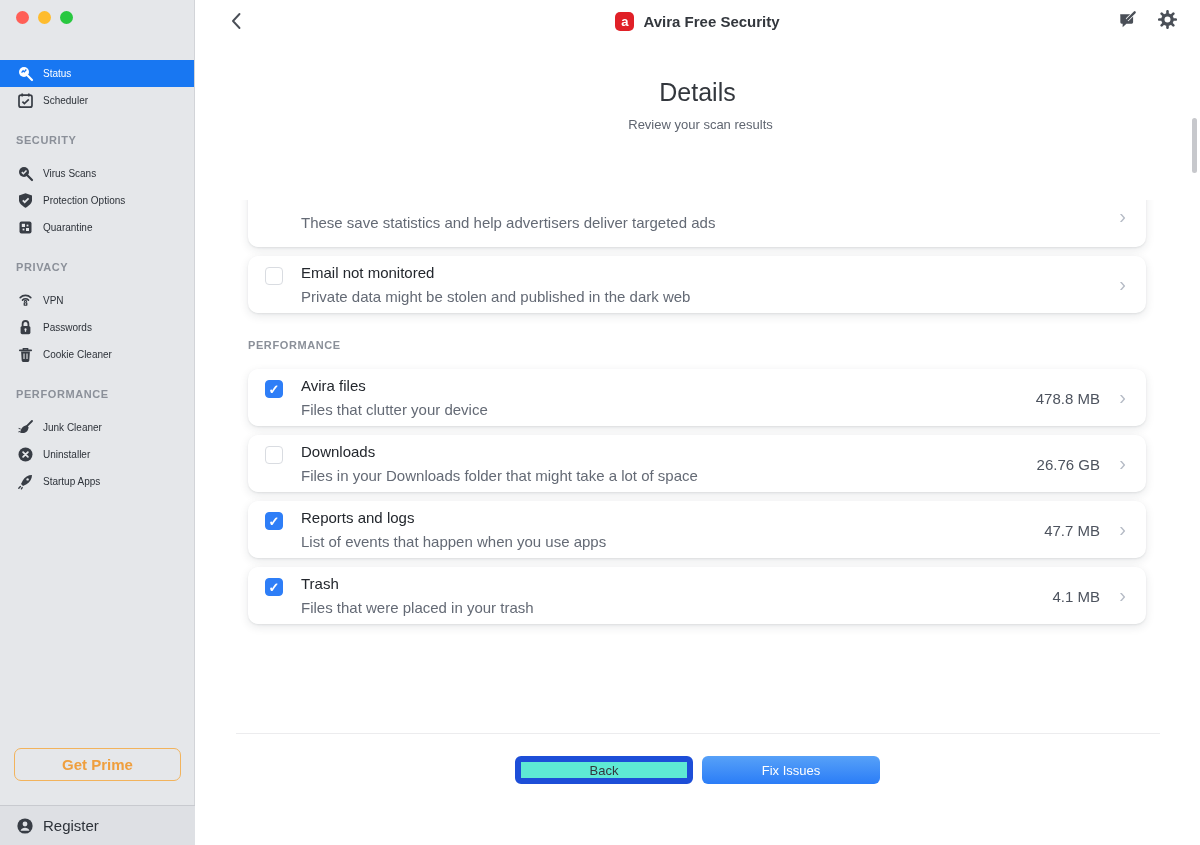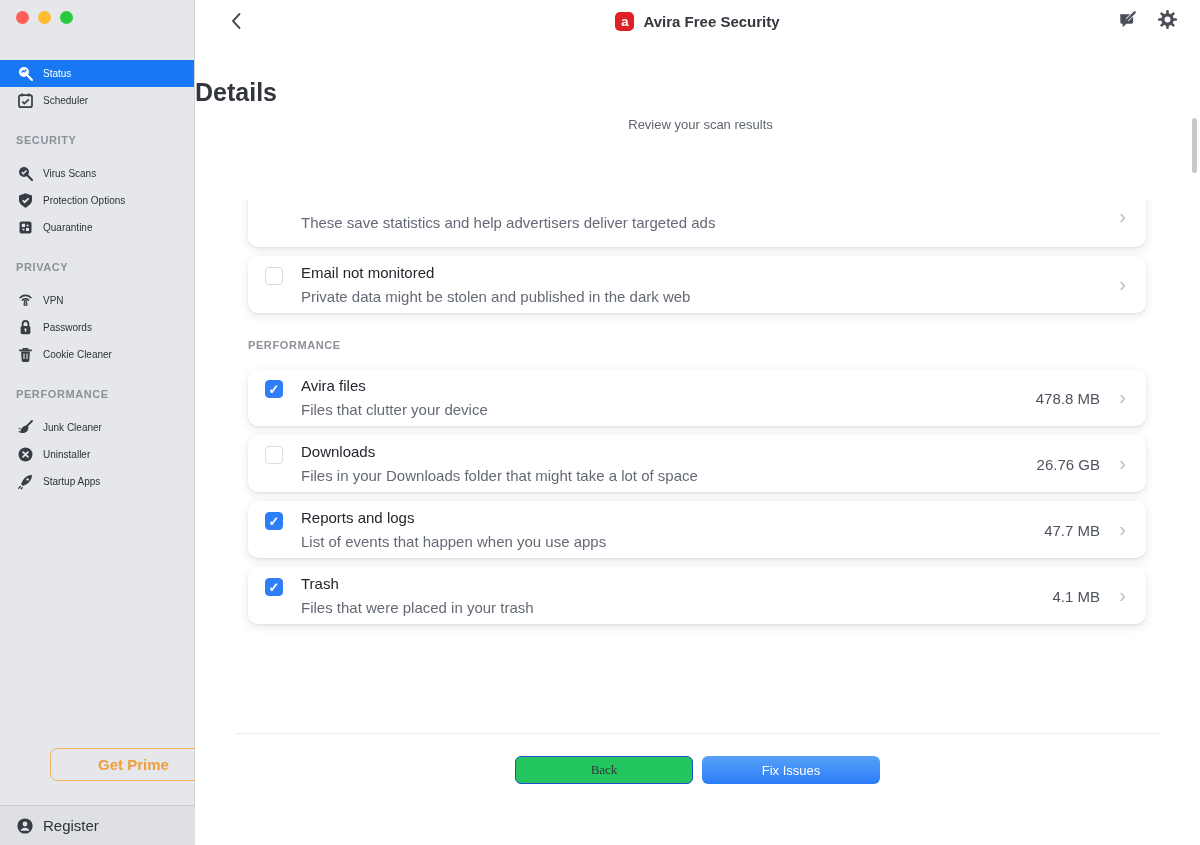--- a/index.html
+++ b/index.html
@@ -19,42 +19,42 @@
   .side-item .sicon { width:18px; height:18px; display:flex; align-items:center; justify-content:center;
     margin-right:9px; color:#383d45; flex:0 0 18px; }
   .side-item.selected { background:#1877f2; color:#fff; --bg:#1877f2; }
   .side-item.selected .sicon { color:#fff; }
   .side-section { height:14px; margin-top:20px; margin-bottom:12px; padding-left:16px;
     font-size:11px; font-weight:bold; letter-spacing:0.6px; color:#8b9099; }
 
   .get-prime { position:absolute; left:14px; top:748px; width:167px; height:33px;
     border:1px solid #f2b35c; border-radius:7px; background:transparent;
     color:#ef9f3e; font-weight:bold; font-size:15px; font-family:inherit;
-    display:flex; align-items:center; justify-content:center; cursor:pointer;margin-left:36px; }
+    display:flex; align-items:center; justify-content:center; cursor:pointer; }
 
   .register-row { position:absolute; left:0; bottom:0; width:195px; height:40px;
     background:#dee0e4; border-top:1px solid #c8cacf; display:flex; align-items:center;
     padding-left:16px; font-size:15px; color:#2d3239; --bg:#dee0e4; }
   .register-row .sicon { width:18px; height:18px; margin-right:9px; color:#383d45; }
 
   
   .main { position:absolute; left:195px; top:0; width:1005px; height:845px; background:#fff; }
   .back-btn { position:absolute; left:28px; top:8px; width:26px; height:26px;
     display:flex; align-items:center; justify-content:center; color:#4a4f57; cursor:pointer; }
   .app-title { position:absolute; left:0; top:8px; width:100%; height:26px;
     display:flex; align-items:center; justify-content:center; gap:9px;
     font-size:15px; font-weight:bold; color:#33373d; }
   .app-logo { width:19px; height:19px; border-radius:5px; background:#e02027; color:#fff;
     display:flex; align-items:center; justify-content:center;
     font-size:13px; font-weight:bold; line-height:1; }
   .top-icons { position:absolute; right:22px; top:8px; display:flex; gap:18px; }
   .top-icon { width:22px; height:22px; color:#4a4f57; display:flex; align-items:center; justify-content:center; cursor:pointer; }
 
-  .page-title { position:absolute; left:0; top:78px; width:100%; 
-    font-size:25px; font-weight:bold; color:#33373d; }
+  .page-title { position:absolute; left:0; top:78px; width:100%; text-align:center;
+    font-size:25px; font-weight:normal; color:#33373d; }
   .page-subtitle { position:absolute; left:3px; top:117px; width:100%; text-align:center;
     font-size:13px; color:#5f6570; }
 
   .scrollbar-thumb { position:absolute; right:3px; top:118px; width:5px; height:55px;
     border-radius:3px; background:#c7c8cc; }
 
   
   .viewport { position:absolute; left:41px; top:200px; width:924px; height:533px; overflow:hidden; }
   .card { position:relative; margin-left:12px; width:898px; height:57px; background:#fff;
     border-radius:10px; box-shadow:0 1px 2px rgba(30,35,45,0.08), 0 3px 10px rgba(30,35,45,0.10); }
@@ -78,21 +78,21 @@
 
   .perf-label { margin:26px 0 16px 12px; height:14px; font-size:11px; font-weight:bold;
     letter-spacing:0.6px; color:#8b9099; }
 
   
   .footer-divider { position:absolute; left:41px; top:733px; width:924px; height:1px; background:#ececee; }
   .footer-btns { position:absolute; left:0; top:756px; width:100%; display:flex;
     justify-content:center; gap:9px; }
   .btn { width:178px; height:28px; border-radius:6px; font-size:13px; font-family:inherit;
     display:flex; align-items:center; justify-content:center; cursor:pointer; }
-  .btn-back { background:#22c55e; border:1px solid #1d4ed8; color:#33373d;font-family:Liberation Serif, serif; }
+  .btn-back { background:#5eead4; border:6px solid #1d4ed8; color:#33373d; }
   .btn-fix { background:linear-gradient(180deg,#57a1f8,#2b7df7); border:none; color:#fff; }
 
   svg { display:block; }
 </style>
 </head>
 <body>
 
 <div class="sidebar">
   <div class="traffic" style="left:16px;">
     <span class="dot red" style="margin-left:0;"></span>

